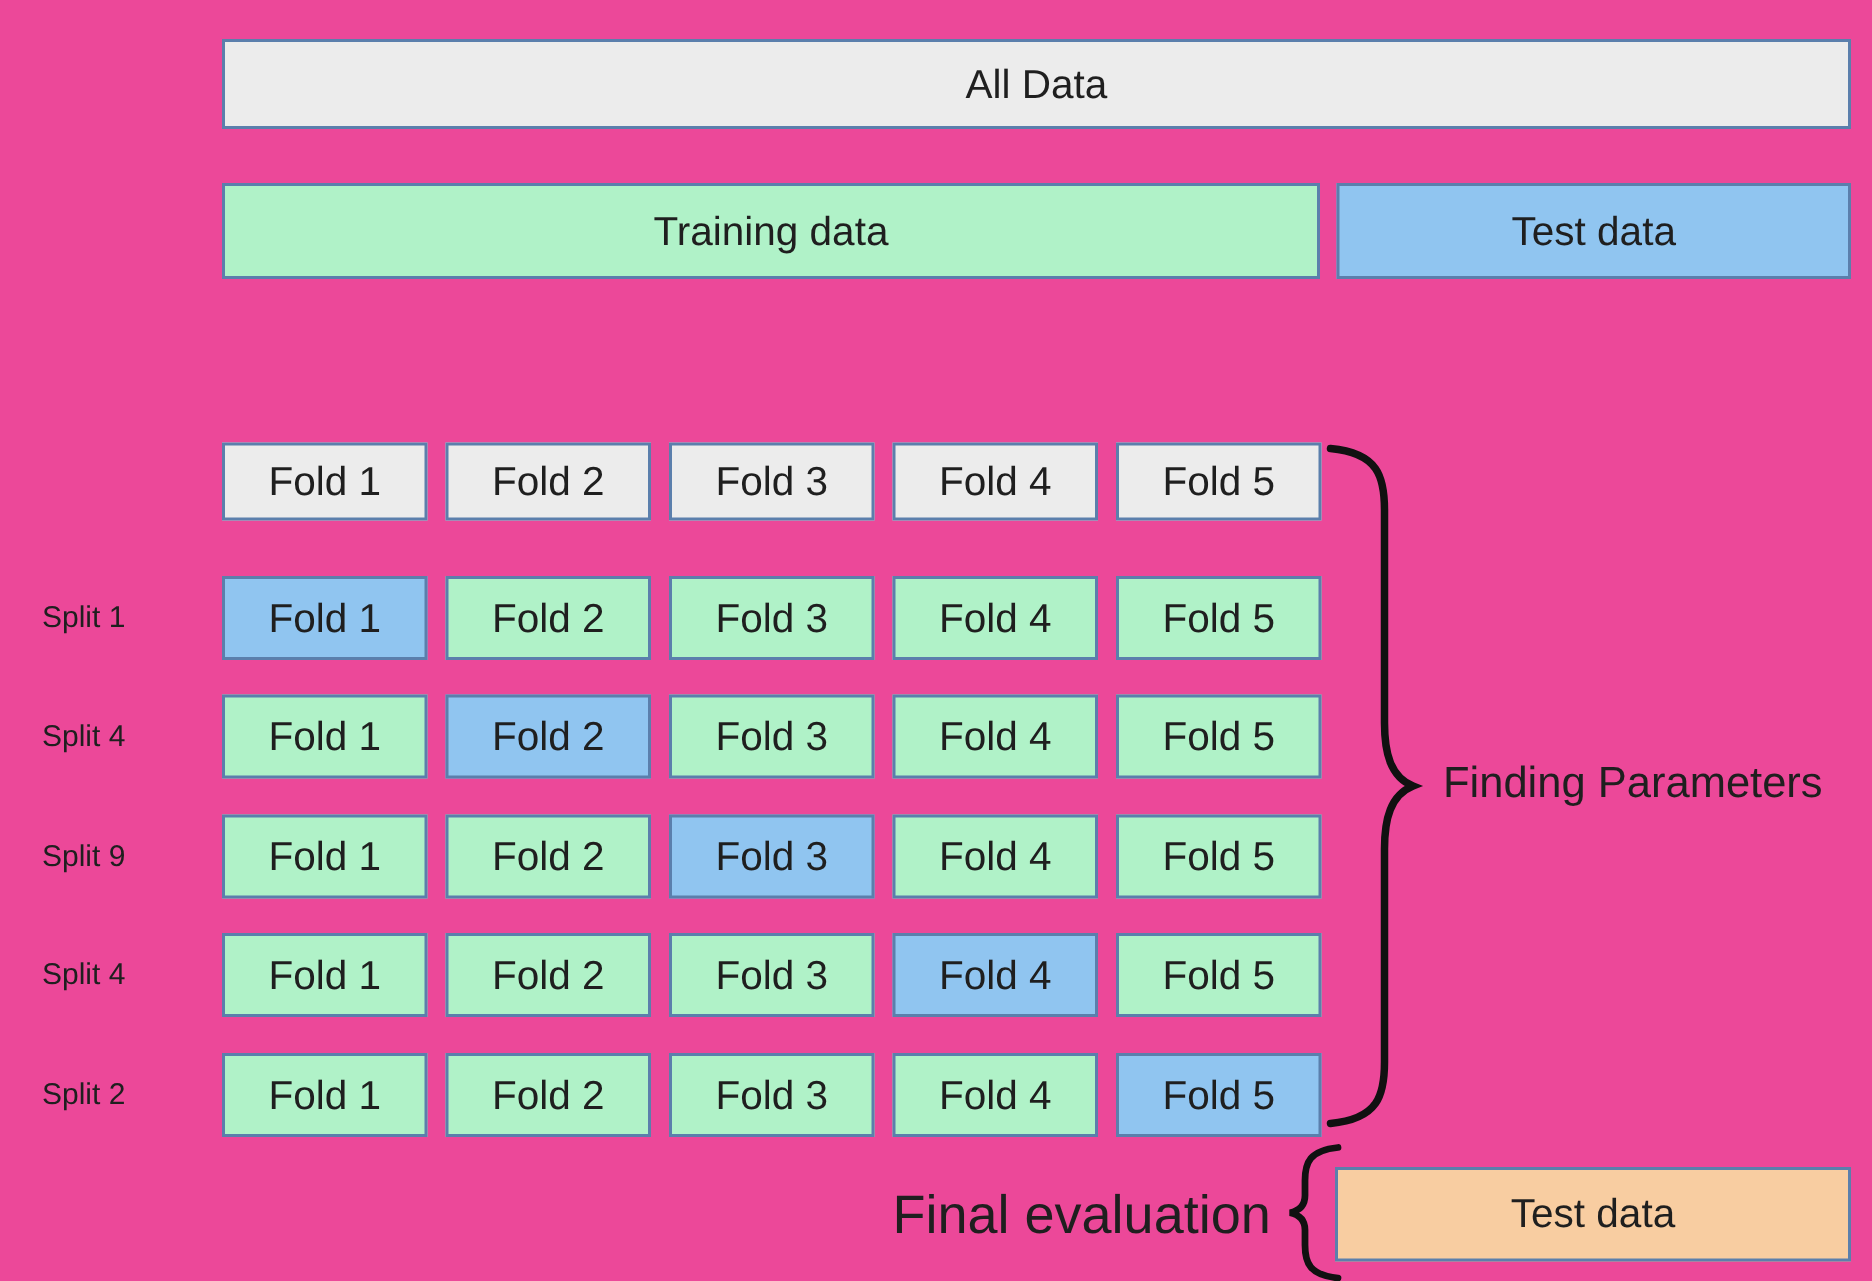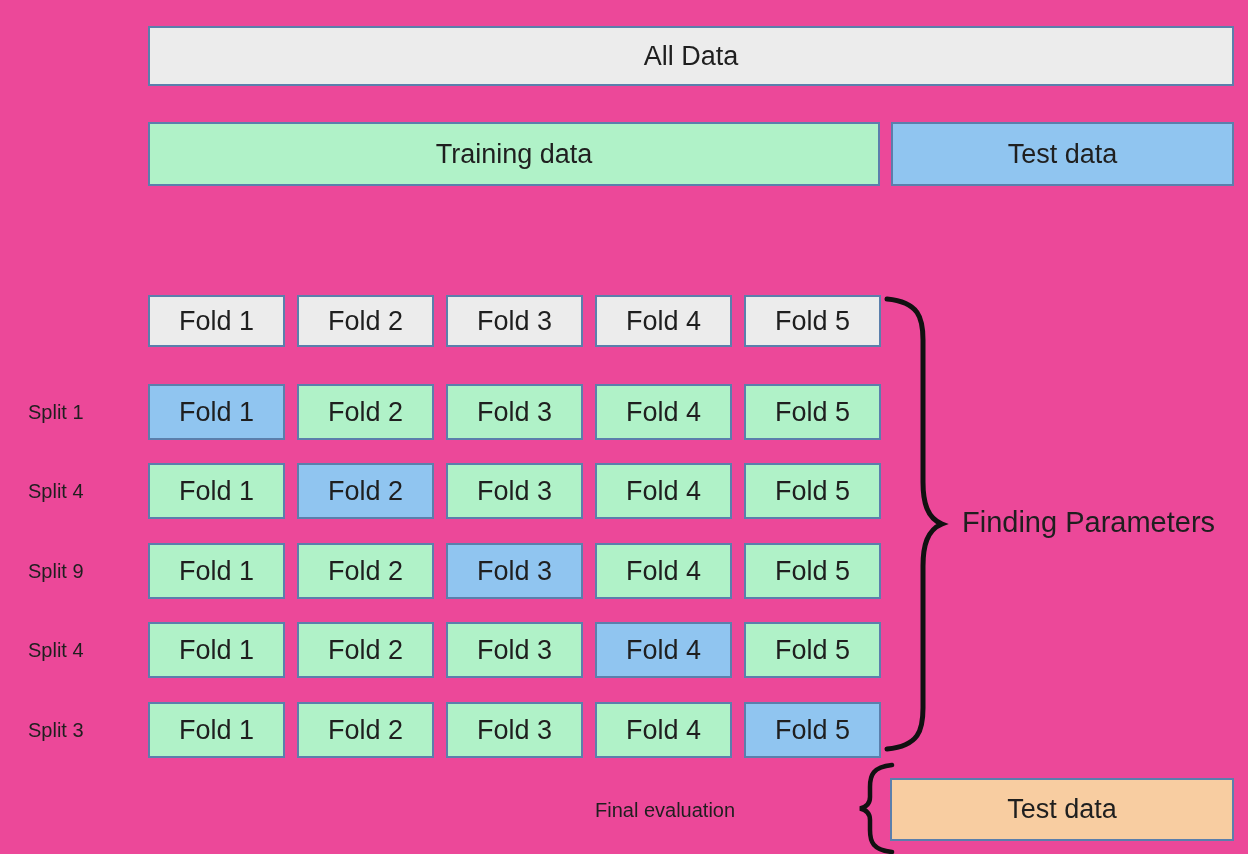--- a/index.html
+++ b/index.html
@@ -26,22 +26,22 @@
   .orange{background:var(--orange);}
   .label-cell{
     position:absolute;box-sizing:border-box;border:none;background:transparent;
     display:flex;align-items:center;justify-content:flex-start;
     font-size:20px;color:var(--text);white-space:nowrap;
   }
   .side-label{
     position:absolute;font-size:29px;color:var(--text);white-space:nowrap;
   }
   .final-label{
-    position:absolute;font-size:20px;color:var(--text);white-space:nowrap;
-    text-align:left;
+    position:absolute;font-size:36px;color:var(--text);white-space:nowrap;
+    text-align:right;
   }
   svg.brace{position:absolute;overflow:visible;}
   svg.brace path{fill:none;stroke:var(--brace);stroke-linecap:round;}
 </style>
 </head>
 <body>
 
 <div class="canvas">
 
   <div class="bar gray" style="left:148px;top:26px;width:1086px;height:60px;">All Data</div>
@@ -73,21 +73,21 @@
       <div class="cell green" style="left: 297px; top: 543px; width: 137px; height: 56px;">Fold 2</div>
       <div class="cell blue" style="left: 446px; top: 543px; width: 137px; height: 56px;">Fold 3</div>
       <div class="cell green" style="left: 595px; top: 543px; width: 137px; height: 56px;">Fold 4</div>
       <div class="cell green" style="left: 744px; top: 543px; width: 137px; height: 56px;">Fold 5</div>
       <div class="label-cell" style="left: 28px; top: 622px; width: 100px; height: 56px; text-align: right;">Split 4</div>
       <div class="cell green" style="left: 148px; top: 622px; width: 137px; height: 56px;">Fold 1</div>
       <div class="cell green" style="left: 297px; top: 622px; width: 137px; height: 56px;">Fold 2</div>
       <div class="cell green" style="left: 446px; top: 622px; width: 137px; height: 56px;">Fold 3</div>
       <div class="cell blue" style="left: 595px; top: 622px; width: 137px; height: 56px;">Fold 4</div>
       <div class="cell green" style="left: 744px; top: 622px; width: 137px; height: 56px;">Fold 5</div>
-      <div class="label-cell" style="left: 28px; top: 702px; width: 100px; height: 56px;">Split 3</div>
+      <div class="label-cell" style="left: 28px; top: 702px; width: 100px; height: 56px;">Split 2</div>
       <div class="cell green" style="left: 148px; top: 702px; width: 137px; height: 56px;">Fold 1</div>
       <div class="cell green" style="left: 297px; top: 702px; width: 137px; height: 56px;">Fold 2</div>
       <div class="cell green" style="left: 446px; top: 702px; width: 137px; height: 56px;">Fold 3</div>
       <div class="cell green" style="left: 595px; top: 702px; width: 137px; height: 56px;">Fold 4</div>
       <div class="cell blue" style="left: 744px; top: 702px; width: 137px; height: 56px;">Fold 5</div>
     </div>
 
   <svg class="brace" style="left:883px;top:296px;" width="62" height="456" viewBox="0 0 62 456" aria-hidden="true">
     <path d="M 4 3 C 36 6 40 22 40 44 L 40 186 C 40 206 44 222 59 228 C 44 234 40 250 40 270 L 40 412 C 40 434 36 450 4 453" stroke-width="5"></path>
   </svg>

